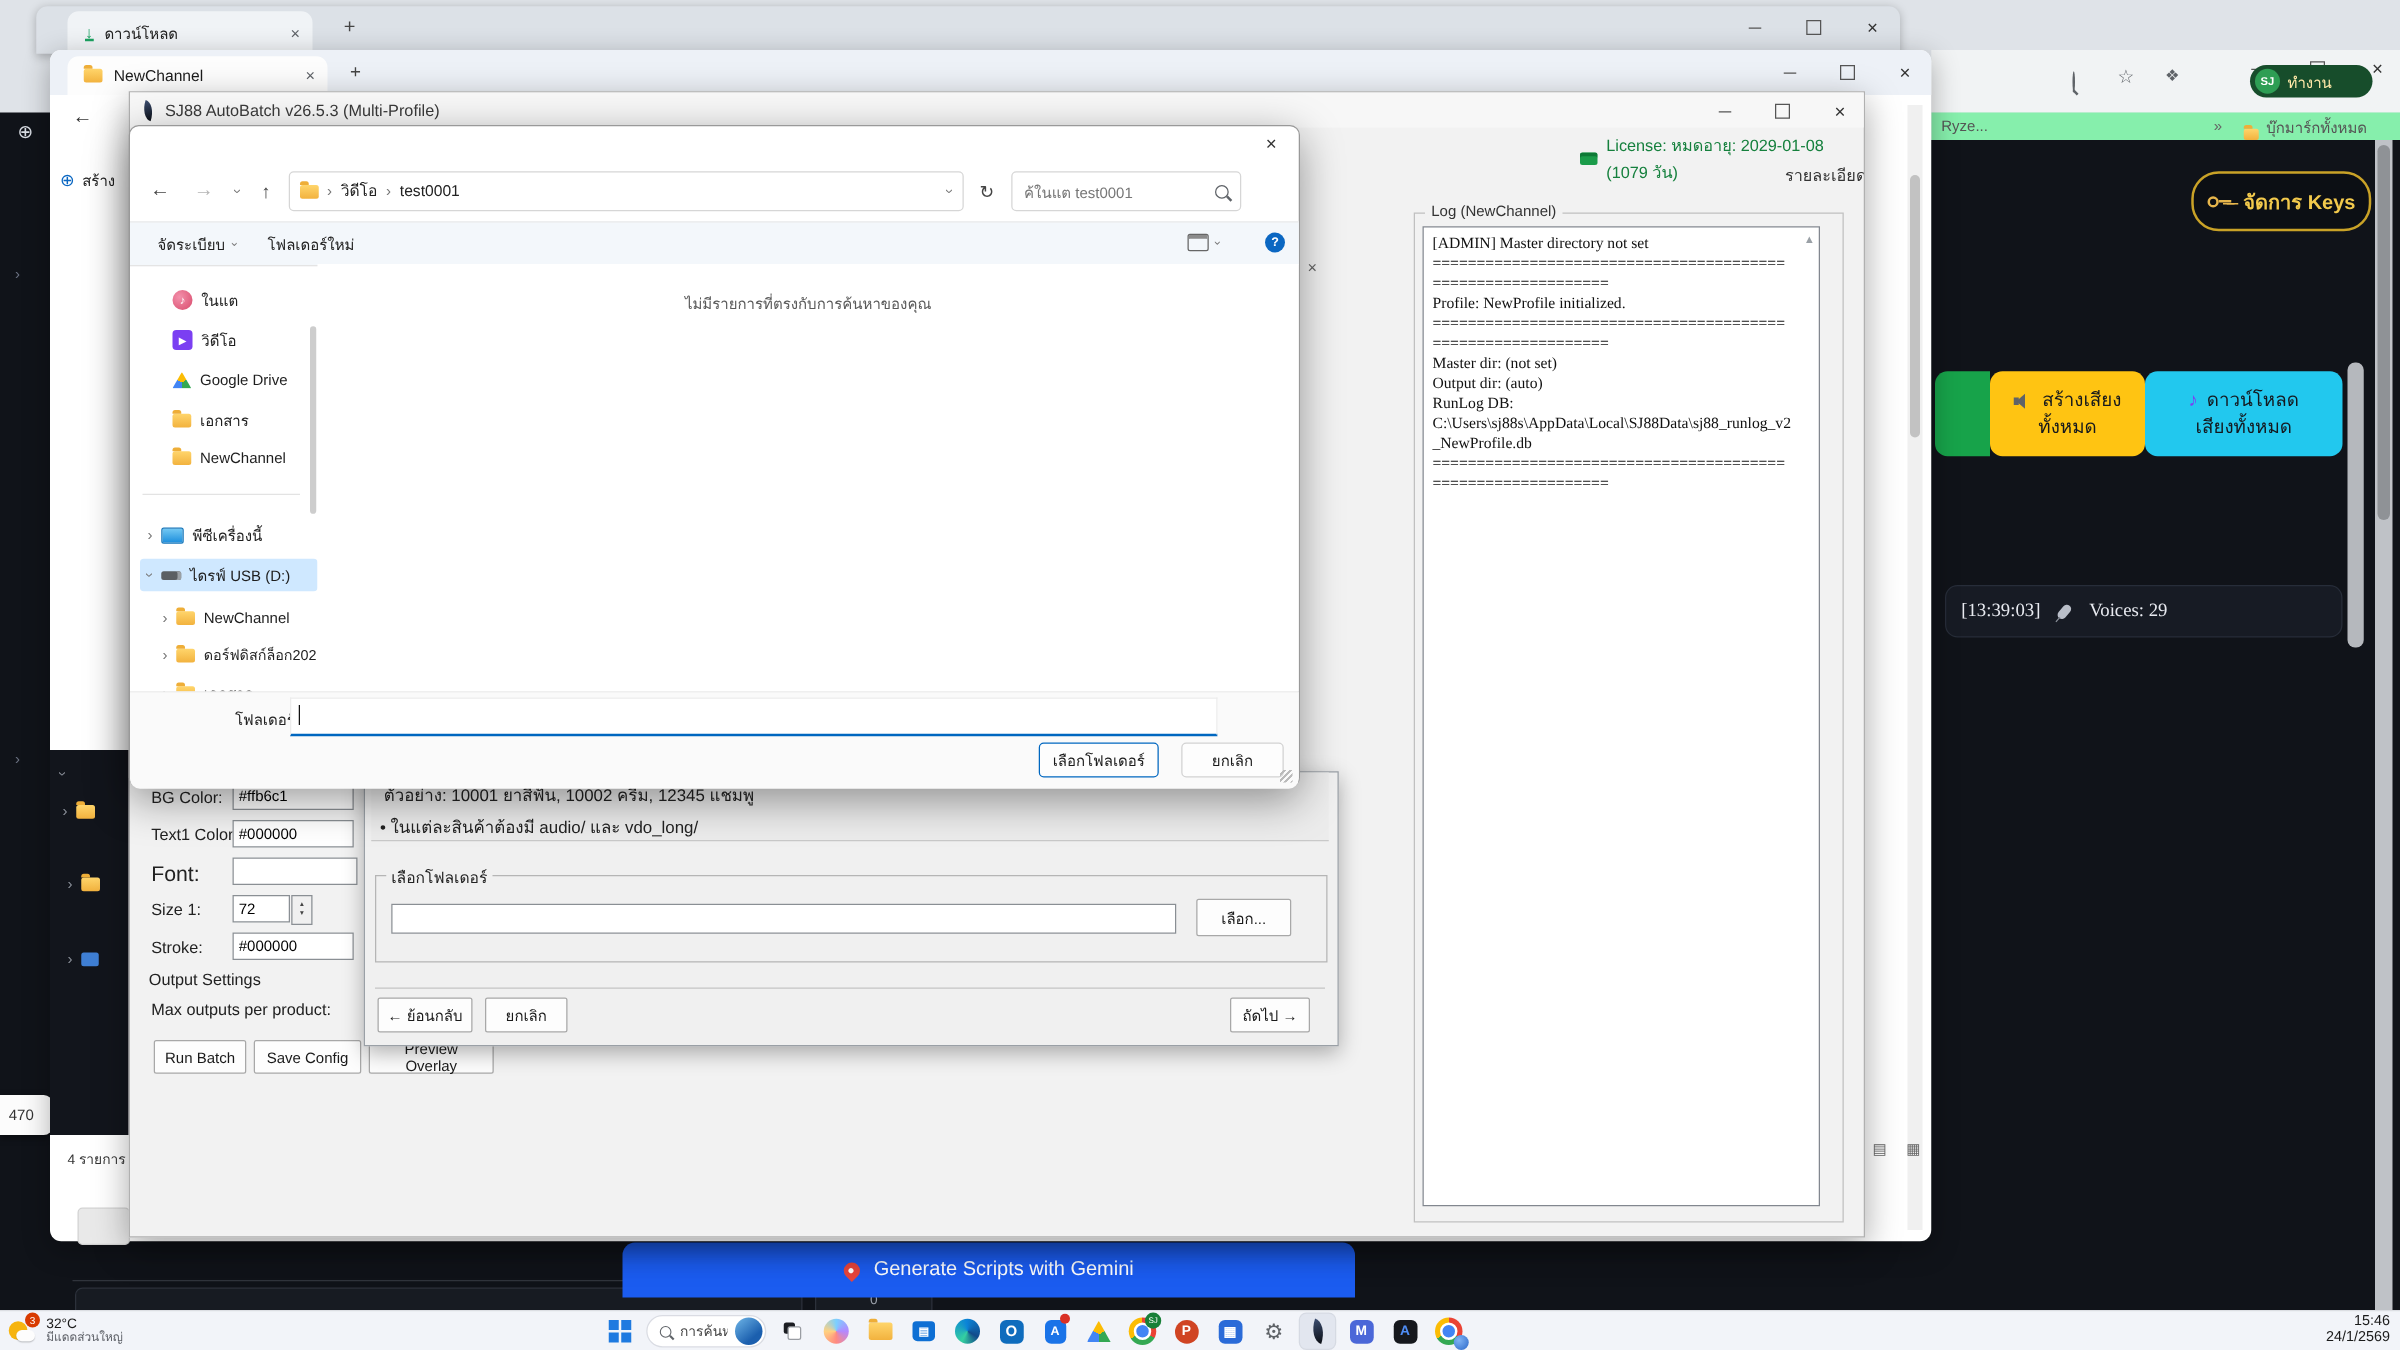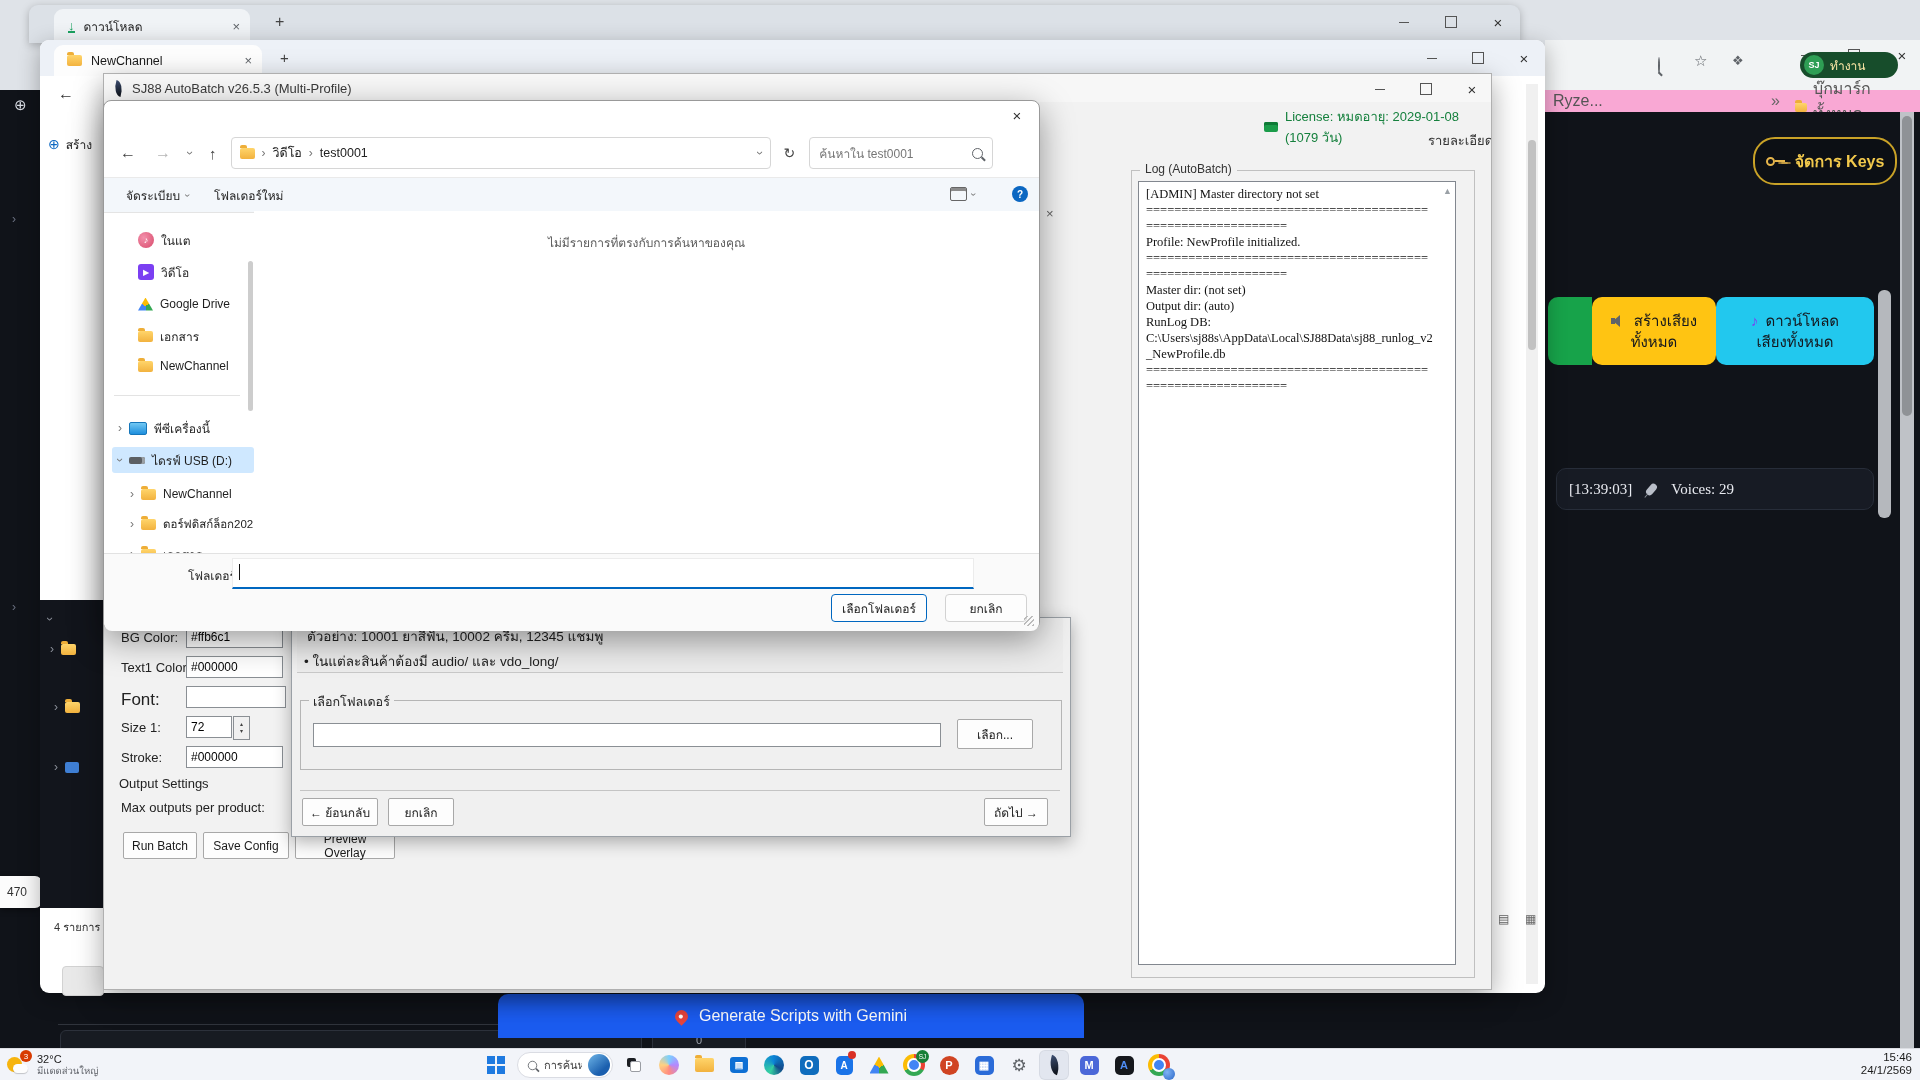--- a/index.html
+++ b/index.html
@@ -82,21 +82,21 @@
     </div>
   <div class="abs winctl close" style="left:1882px;top:42px">×</div>
   <div class="abs" style="left:1658px;top:58px"><span class="icn-lens"></span></div>
   <div class="abs" style="left:1694px;top:52px;color:#5f6368;font-size:15px">☆</div>
   <div class="abs" style="left:1732px;top:53px;color:#5f6368;font-size:13px">❖</div>
   <div class="abs flex" style="left:1800px;top:52px;width:98px;height:26px;background:#174d2b;border-radius:14px;gap:6px;padding-left:4px;box-sizing:border-box">
     <span style="width:20px;height:20px;border-radius:50%;background:#2e9e54;color:#fff;font-size:9px;display:flex;align-items:center;justify-content:center;font-weight:bold">SJ</span>
     <span style="color:#ffe9a8;font-size:12px">ทำงาน</span>
   </div>
 
-  <div class="abs flex" style="left:1545px;top:90px;width:375px;height:22px;background:#f9a8d4;font-size:16px;color:#555">
+  <div class="abs flex" style="left:1545px;top:90px;width:375px;height:22px;background:#86efac;font-size:12px;color:#555">
     <span class="abs" style="left:8px">Ryze...</span>
     <span class="abs" style="left:226px;color:#666">»</span>
     <span class="abs icn-folder" style="left:250px;top:6px;width:12px;height:9px"></span>
     <span class="abs" style="left:268px">บุ๊กมาร์กทั้งหมด</span>
   </div>
 
   <div class="abs" style="left:0;top:112px;width:1920px;height:936px;background:#101319"></div>
   <div class="abs" style="left:0;top:90px;width:40px;height:958px;background:#101319"></div>
   <div class="abs" style="left:14px;top:96px;color:#d8dce3;font-size:15px">⊕</div>
   <span class="abs chev" style="left:12px;top:212px;color:#6a7080">›</span>
@@ -269,21 +269,21 @@
   <div class="abs flex" style="left:1160px;top:32px;gap:7px">
     <span class="icn-card"></span>
     <span style="font-size:13px;color:#15803d">License: หมดอายุ: 2029-01-08 (1079 วัน)</span>
   </div>
   <div class="abs" style="left:1324px;top:56px;width:63px;overflow:hidden;white-space:nowrap;font-size:13px;color:#333">
     <span>รายละเอียด</span>
   </div>
   <div class="abs" style="left:942px;top:132px;color:#666;font-size:13px">×</div>
 
   <div class="abs" style="left:1027px;top:96px;width:342px;height:806px;border:1px solid #c0c0c0">
-    <span class="abs" style="left:8px;top:-9px;background:#f2f2f2;padding:0 5px;font-size:12px;color:#333"><span>Log (AutoBatch)</span></span>
+    <span class="abs" style="left:8px;top:-9px;background:#f2f2f2;padding:0 5px;font-size:12px;color:#333"><span>Log (NewChannel)</span></span>
     <div class="abs" style="left:6px;top:10px;width:316px;height:782px;background:#fff;border:1px solid #82878f;overflow:hidden">
       <div class="mono" style="white-space:pre-wrap;word-break:break-all;font-size:12.5px;line-height:16px;color:#111;padding:4px 20px 4px 7px">[ADMIN] Master directory not set
 ========================================
 ====================
 Profile: NewProfile initialized.
 ========================================
 ====================
 Master dir: (not set)
 Output dir: (auto)
 RunLog DB:
@@ -347,21 +347,21 @@
     <div class="flex" style="margin-left:14px;width:540px;height:32px;border:1px solid #d6d6d6;border-radius:4px;gap:7px;padding:0 8px;box-sizing:border-box">
       <span class="icn-folder"></span>
       <span class="chev">›</span>
       <span style="font-size:12.5px">วิดีโอ</span>
       <span class="chev">›</span>
       <span style="font-size:12.5px;flex:1">test0001</span>
       <span class="rot90 chev">›</span>
     </div>
     <span style="margin-left:13px;color:#444;font-size:14px">↻</span>
     <div class="flex" style="margin-left:14px;width:184px;height:32px;border:1px solid #d6d6d6;border-radius:4px;padding:0 9px;box-sizing:border-box">
-      <span style="font-size:12px;color:#767676;flex:1">ค้นหาใน test0001</span>
+      <span style="font-size:12px;color:#767676;flex:1">ค้ในแต test0001</span>
       <span class="icn-lens"></span>
     </div>
   </div>
 
   <div class="abs" style="left:0;top:76px;width:935px;height:34px;background:#f3f7fb;border-top:1px solid #eaeaea;border-bottom:1px solid #e4e4e4">
     <div class="abs flex" style="left:22px;top:8px;gap:6px">
       <span style="font-size:12px;color:#222">จัดระเบียบ</span>
       <span class="rot90 chev" style="font-size:10px">›</span>
     </div>
     <div class="abs" style="left:110px;top:8px">

